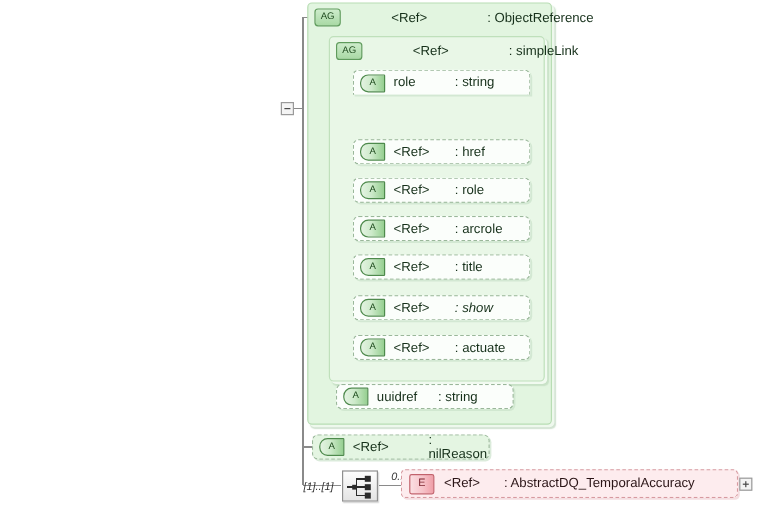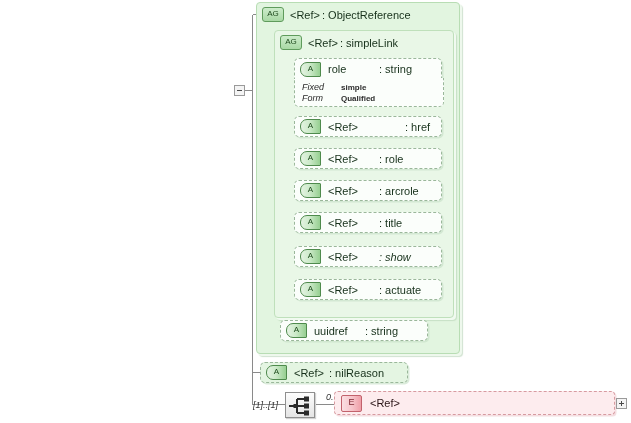--- a/index.html
+++ b/index.html
@@ -51,30 +51,30 @@
     left:256px;top:2px;width:204px;height:352px;
     background:#e2f5e0;border:1px solid #b8ddb4;border-radius:4px;
     box-shadow:2px 2px 0 #eef8ed, 3px 3px 1px rgba(150,190,150,.45);
   }
   .ag-inner{
     left:274px;top:30px;width:180px;height:288px;
     background:#e9f7e7;border:1px solid #bfe0bb;border-radius:4px;
     box-shadow:2px 2px 0 #f1faf0, 3px 3px 1px rgba(160,195,160,.4);
   }
   .ag-head{
-    position:absolute;display:flex;align-items:center;white-space:nowrap;
+    position:absolute;display:flex;align-items:center;white-space:nowrap;gap:36px;
   }
   .badge-ag{
     flex:0 0 auto;width:20px;height:13px;
     border:1px solid #5f9b5c;border-radius:3px;
     background:linear-gradient(to bottom,#cdeccb,#a9d9a5);
     font-size:8px;line-height:11px;text-align:center;color:#1f4a1e;
   }
   .ag-name{margin-left:6px;font-size:11px;color:#16301a;}
-  .ag-type{margin-left:2px;font-size:11px;color:#16301a;}
+  .ag-type{margin-left:14px;font-size:11px;color:#16301a;}
 
   
   .attr{
     position:absolute;height:21px;box-sizing:border-box;
     border:1px dashed #9ab79a;border-radius:5px;
     background:#fbfefb;
     display:flex;align-items:center;padding-left:5px;
     box-shadow:1.5px 1.5px 0 rgba(200,225,200,.65);
   }
   .attr.green{background:#e4f5e2;}
@@ -184,31 +184,25 @@
     <div class="ag-name">&lt;Ref&gt;</div>
     <div class="ag-type">: simpleLink</div>
   </div>
 
   <div class="attr" style="left:294px;top:58px;width:148px;border-bottom-left-radius:0;border-bottom-right-radius:0;border-bottom:none;">
     <div class="badge-a">A</div>
     <div class="attr-name">role</div>
     <div class="attr-type" style="left:84px;">: string</div>
   </div>
 
-  <div class="facet">
-    <div class="facet-key" style="left:7px;top:4px;">Fixed</div>
-    <div class="facet-val" style="left:46px;top:5px;">simple</div>
-    <div class="facet-key" style="left:7px;top:15px;">Form</div>
-    <div class="facet-val" style="left:46px;top:16px;">Qualified</div>
-  </div>
 
   <div class="attr" style="left:294px;top:116px;width:148px;">
     <div class="badge-a">A</div>
     <div class="attr-name">&lt;Ref&gt;</div>
-    <div class="attr-type" style="left:84px;margin-left:26px;">: href</div>
+    <div class="attr-type" style="left:84px;">: href</div>
   </div>
 
   <div class="attr" style="left:294px;top:148px;width:148px;">
     <div class="badge-a">A</div>
     <div class="attr-name">&lt;Ref&gt;</div>
     <div class="attr-type" style="left:84px;">: role</div>
   </div>
 
   <div class="attr" style="left:294px;top:180px;width:148px;">
     <div class="badge-a">A</div>
@@ -236,21 +230,21 @@
 
   <div class="attr" style="left:280px;top:320px;width:148px;">
     <div class="badge-a">A</div>
     <div class="attr-name">uuidref</div>
     <div class="attr-type" style="left:84px;">: string</div>
   </div>
 
   <div class="attr green" style="left:260px;top:362px;width:148px;">
     <div class="badge-a">A</div>
     <div class="attr-name">&lt;Ref&gt;</div>
-    <div class="attr-type" style="left:68px;">: nilReason</div>
+    <div class="attr-type" style="left:96px;">: nilReason</div>
   </div>
 
   <div class="card" style="left:253px;top:400px;">[1]..[1]</div>
   <div class="seq">
     <svg width="30" height="26" viewBox="0 0 30 26">
       <g stroke="#2b2b2b" stroke-width="1.2" fill="none" shape-rendering="crispEdges">
         <path d="M3 13 H11"></path>
         <path d="M11 6 V20"></path>
         <path d="M11 6 H18"></path>
         <path d="M11 13 H18"></path>
@@ -262,16 +256,17 @@
         <rect x="18" y="17.5" width="5" height="5"></rect>
         <rect x="7.5" y="11" width="4" height="4"></rect>
       </g>
     </svg>
   </div>
 
   <div class="card" style="left:326px;top:392px;">0..[1]</div>
   <div class="node el-box">
     <div class="badge-e">E</div>
     <div class="el-name">&lt;Ref&gt;</div>
+    <div class="el-type">: AbstractDQ_TemporalAccuracy</div>
   </div>
   <div class="expander plus" style="left:616px;top:398px;"></div>
 
 </div>
 
 </body></html>

